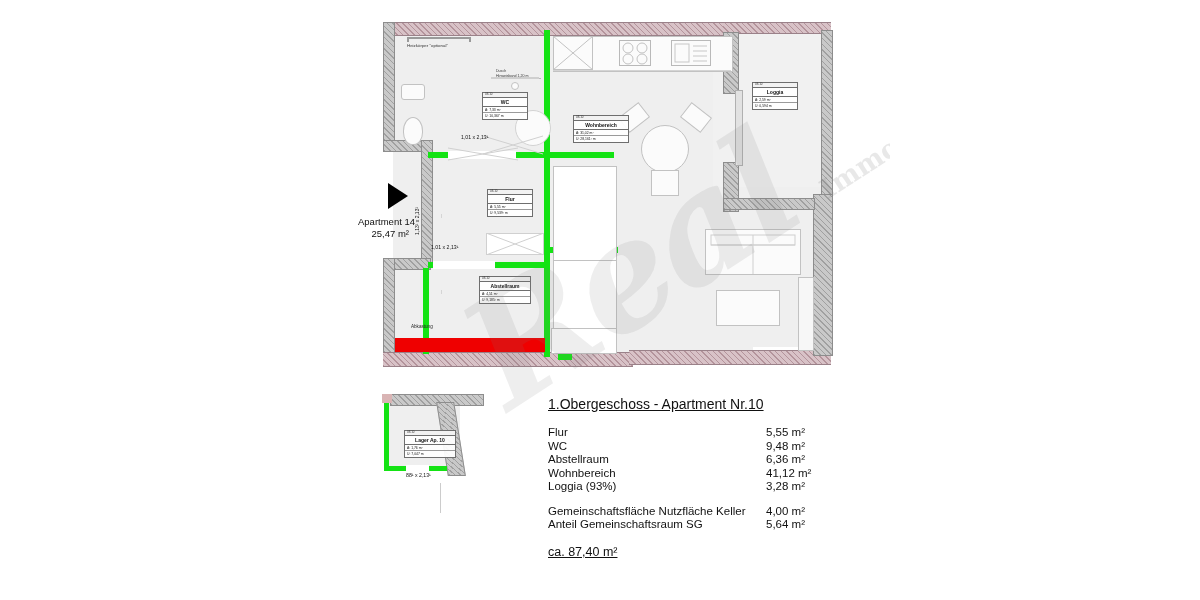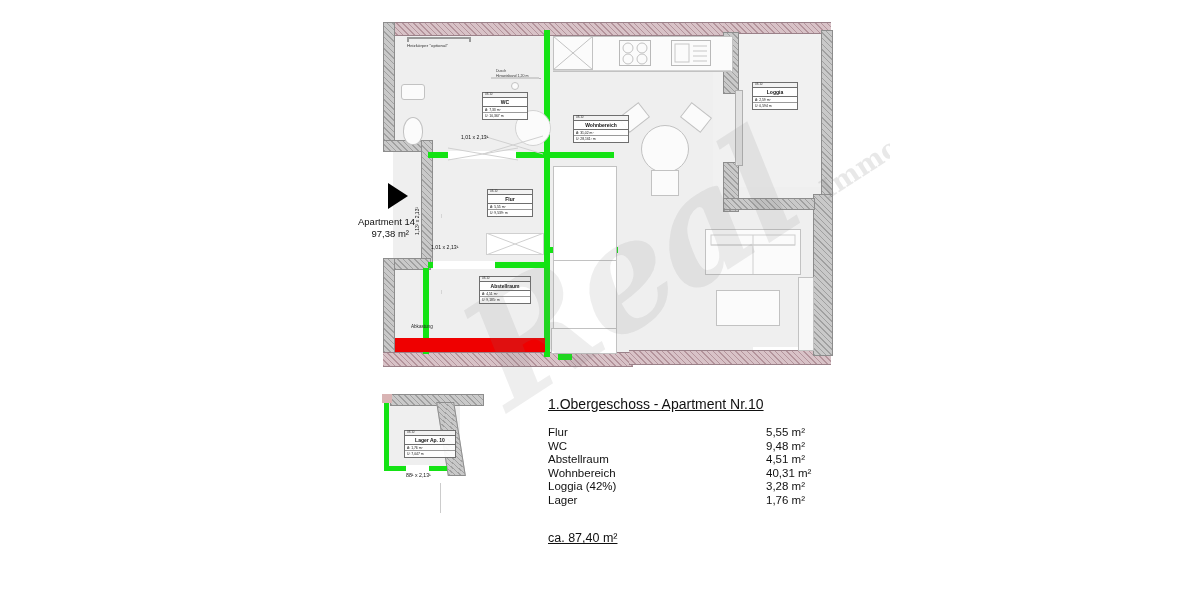--- a/index.html
+++ b/index.html
@@ -124,21 +124,21 @@
 
   <div class="watermark">
     <div class="wm-text">Real</div>
     <div class="wm-text2">Immobilien GmbH</div>
   </div>
 
   <div class="apt-marker">
     <div class="tri"></div>
     <div class="apt-txt">
       <div>Apartment 14</div>
-      <div class="l2">97,38 m²</div>
+      <div class="l2">25,47 m²</div>
     </div>
     <div class="apt-dimv">1,13¹ x 2,13¹</div>
   </div>
 
   <div class="plan">
 
     <div class="floorfill" style="left:10px;top:8px;width:360px;height:330px;"></div>
     <div class="floorfill" style="left:330px;top:8px;width:118px;height:172px;background:#f1f1f1;"></div>
     <div class="floorfill" style="left:330px;top:165px;width:112px;height:160px;background:#efefef;"></div>
 
@@ -320,37 +320,43 @@
       <div class="lrow">
           <span class="lbl">Flur</span>
           <span class="val">5,55 m²</span>
         </div>
       <div class="lrow">
           <span class="lbl">WC</span>
           <span class="val">9,48 m²</span>
         </div>
       <div class="lrow">
           <span class="lbl">Abstellraum</span>
-          <span class="val">4,51 m²</span>
+          <span class="val">6,36 m²</span>
         </div>
       <div class="lrow">
           <span class="lbl">Wohnbereich</span>
-          <span class="val">40,31 m²</span>
-        </div>
-      <div class="lrow">
-          <span class="lbl">Loggia (42%)</span>
+          <span class="val">41,12 m²</span>
+        </div>
+      <div class="lrow">
+          <span class="lbl">Loggia (93%)</span>
           <span class="val">3,28 m²</span>
         </div>
-      <div class="lrow">
-          <span class="lbl">Lager</span>
-          <span class="val">1,76 m²</span>
-        </div>
     </div>
 
     <div class="gap"></div>
 
+    <div>
+      <div class="lrow">
+          <span class="lbl">Gemeinschaftsfläche Nutzfläche Keller</span>
+          <span class="val">4,00 m²</span>
+        </div>
+      <div class="lrow">
+          <span class="lbl">Anteil Gemeinschaftsraum SG</span>
+          <span class="val">5,64 m²</span>
+        </div>
+    </div>
 
     <div class="total">
       <span class="val">ca. 87,40 m²</span>
     </div>
   </div>
 
 </div>
 
 </body></html>

